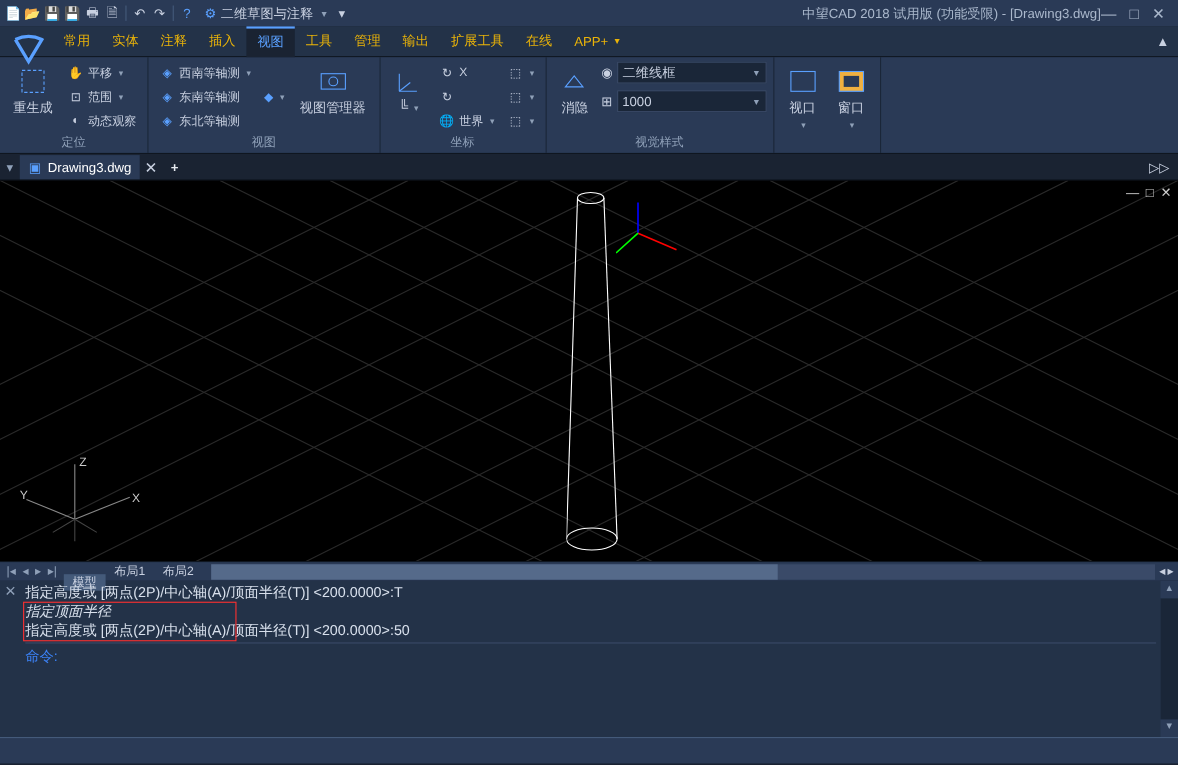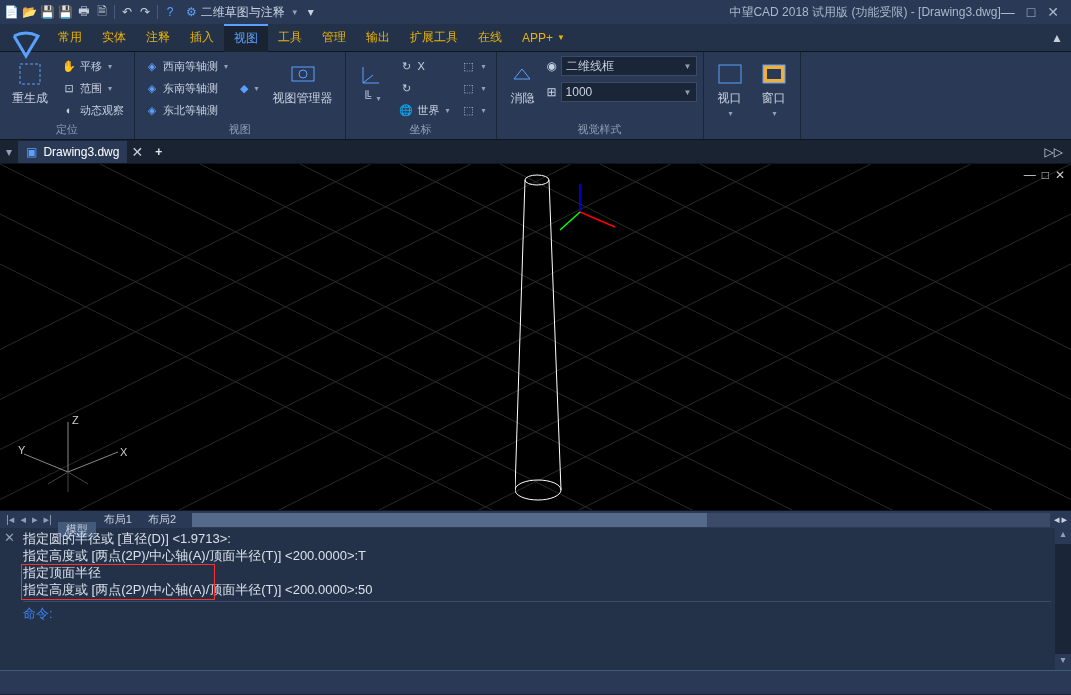--- a/index.html
+++ b/index.html
@@ -54,21 +54,21 @@
 .lt-tab { padding: 0 8px; cursor: pointer; color: #c8d0e0; }
 .lt-tab.active { background: #445a7a; margin-top: 20px; }
 .lt-scroll { flex: 1; background: #3a4a68; margin-left: 8px; height: 14px; position: relative; }
 .lt-thumb { position: absolute; left: 0; width: 60%; height: 100%; background: #556a8a; cursor: pointer; }
 .lt-nav-r { display: flex; gap: 2px; padding: 0 4px; }
 
 .command-area { background: #233248; height: 142px; display: flex; font-family: monospace; font-size: 13px; }
 .cmd-close { padding: 2px 4px; cursor: pointer; color: #8fa0b8; }
 .cmd-lines { flex: 1; padding: 2px 4px; color: #d8e0ec; line-height: 17px; overflow: hidden; }
 .cmd-line { white-space: nowrap; }
-.cmd-highlight { position: relative; }
+.cmd-highlight { position: relative; font-style: italic; }
 .cmd-highlight::before { content: ''; position: absolute; left: -2px; top: 0; width: 192px; height: 34px; border: 1px solid #ff3030; pointer-events: none; }
 .cmd-input-line { display: flex; align-items: center; gap: 4px; border-top: 1px solid #3a4a68; padding-top: 3px; margin-top: 3px; }
 .cmd-prompt { color: #3b82f6; }
 .cmd-input { flex: 1; background: transparent; border: none; color: #d8e0ec; font-family: monospace; font-size: 13px; outline: none; }
 .cmd-scroll { width: 16px; background: #2a3a56; display: flex; flex-direction: column; }
 .cmd-scroll-btn { height: 16px; cursor: pointer; text-align: center; font-size: 10px; color: #8fa0b8; }
 .cmd-scroll-track { flex: 1; background: #1a2638; }
 
 .statusbar { height: 24px; background: #2a3a56; border-top: 1px solid #445a7a; }
 
@@ -390,21 +390,20 @@
     </div>
   <div class="lt-nav-r">
     <span>◂</span>
     <span>▸</span>
   </div>
 </div>
 
 <div class="command-area">
   <div class="cmd-close">✕</div>
   <div class="cmd-lines">
-    <div class="cmd-line">指定圆的半径或 [直径(D)] &lt;1.9713&gt;:</div>
     <div class="cmd-line">指定高度或 [两点(2P)/中心轴(A)/顶面半径(T)] &lt;200.0000&gt;:T</div>
     <div class="cmd-highlight">
       <div class="cmd-line">指定顶面半径</div>
     </div>
     <div class="cmd-line">指定高度或 [两点(2P)/中心轴(A)/顶面半径(T)] &lt;200.0000&gt;:50</div>
     <div class="cmd-input-line">
       <span class="cmd-prompt">命令:</span>
       <input class="cmd-input" type="text" style="">
     </div>
   </div>

